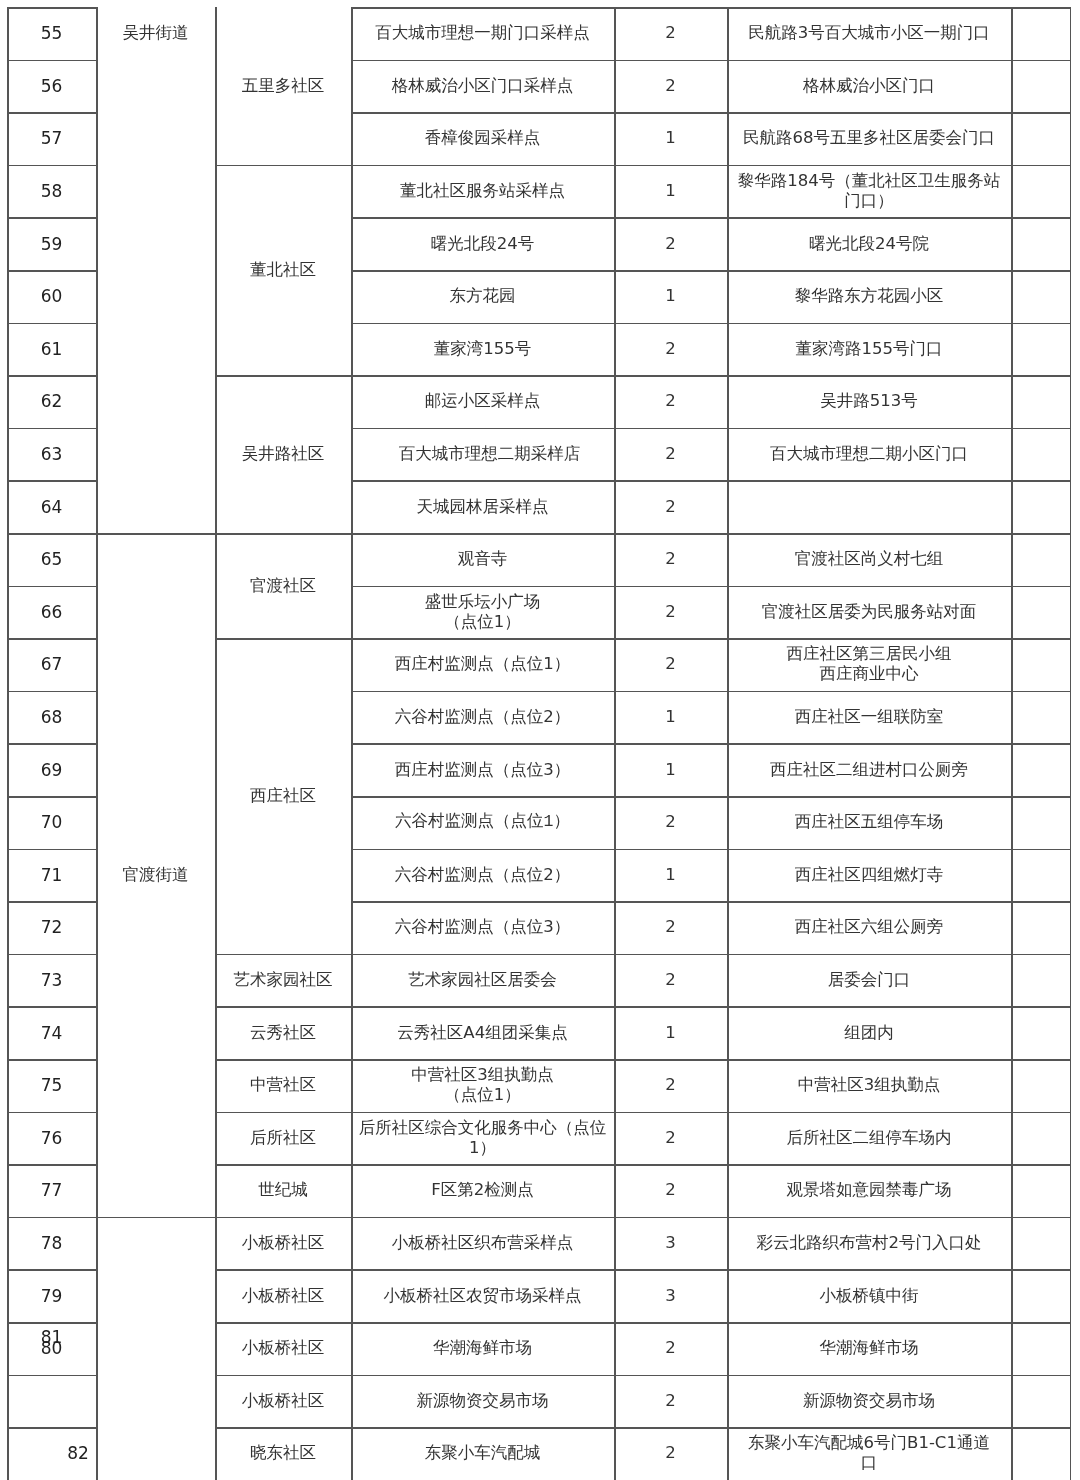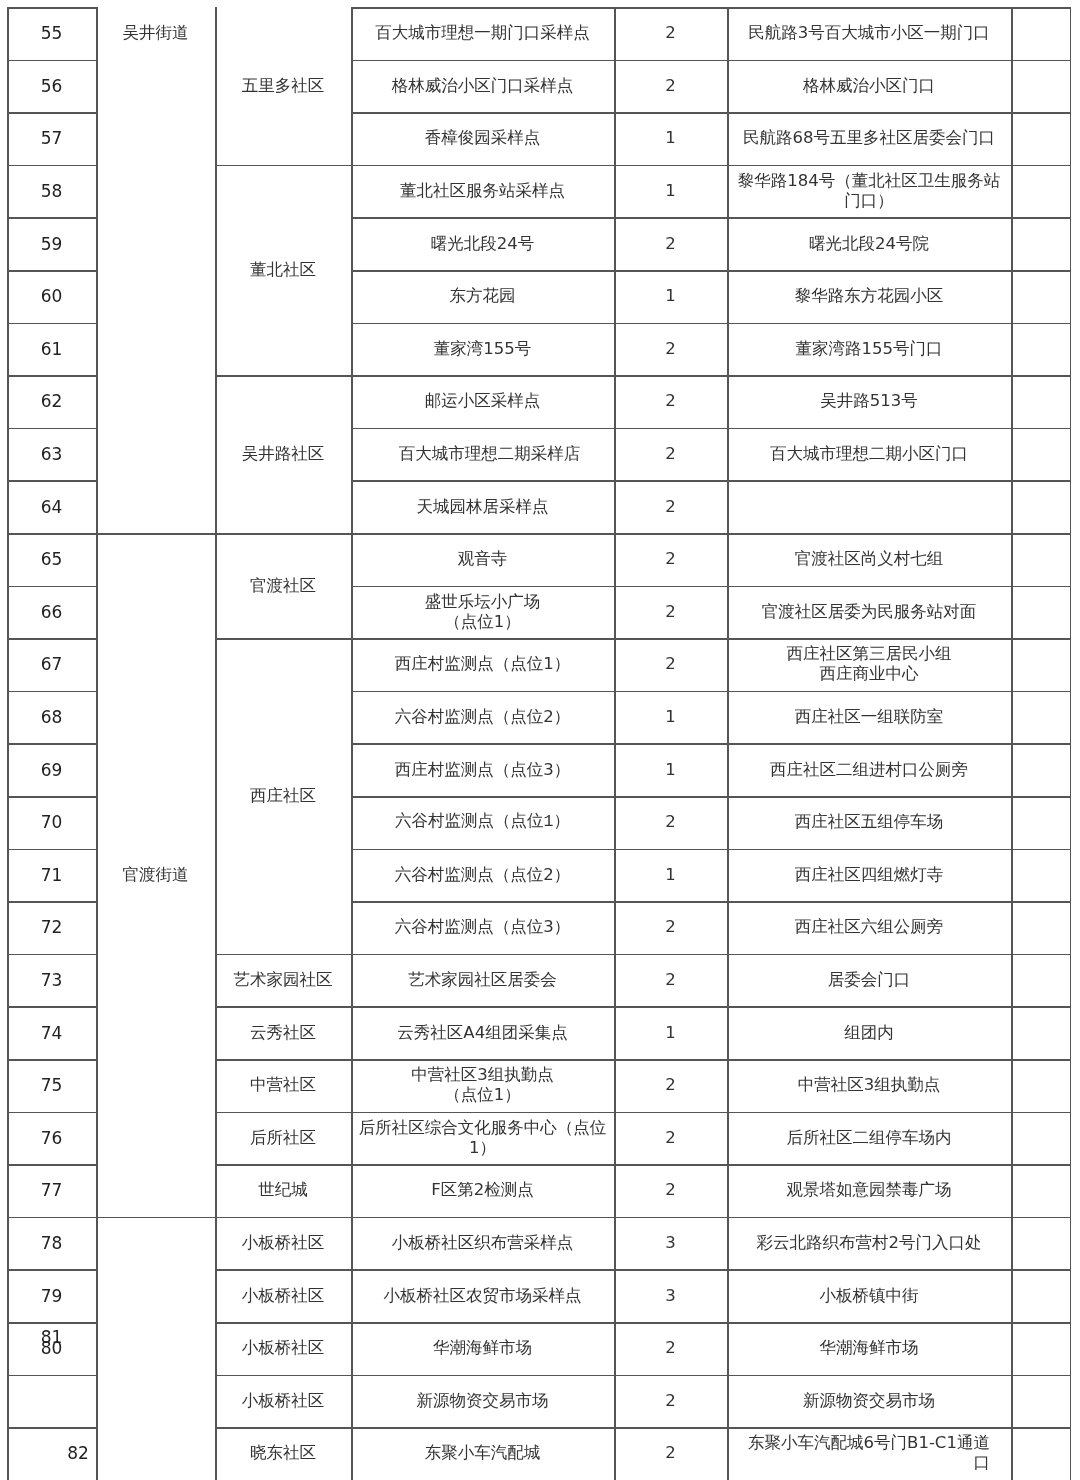--- a/index.html
+++ b/index.html
@@ -206,21 +206,21 @@
     <div class="cell num" style="left: 0px; top: 1309px; width: 89px; height: 42px;">81</div>
     <div class="cell " style="left: 344px; top: 1367.6px; width: 263px; height: 52.6px;">新源物资交易市场</div>
     <div class="cell " style="left: 607px; top: 1367.6px; width: 113px; height: 52.6px;">2</div>
     <div class="cell " style="left: 720px; top: 1367.6px; width: 284px; height: 52.6px;">新源物资交易市场</div>
     <div class="cell " style="left: 1004px; top: 1367.6px; width: 60px; height: 52.6px;"></div>
     <div class="hl" style="left: 0px; top: 1420.2px; width: 89px;"></div>
     <div class="hl" style="left: 344px; top: 1420.2px; width: 720px;"></div>
     <div class="cell num" style="left: 0px; top: 1420.2px; width: 112px; height: 52.6px; padding-left: 32px;">82</div>
     <div class="cell " style="left: 344px; top: 1420.2px; width: 263px; height: 52.6px;">东聚小车汽配城</div>
     <div class="cell " style="left: 607px; top: 1420.2px; width: 113px; height: 52.6px;">2</div>
-    <div class="cell " style="left: 720px; top: 1420.2px; width: 284px; height: 52.6px; text-align: right;">东聚小车汽配城6号门B1-C1通道
+    <div class="cell " style="left: 720px; top: 1420.2px; width: 284px; height: 52.6px;">东聚小车汽配城6号门B1-C1通道
 口</div>
     <div class="cell " style="left: 1004px; top: 1420.2px; width: 60px; height: 52.6px;"></div>
     <div class="hl" style="left: 0px; top: 1472.8px; width: 89px;"></div>
     <div class="hl" style="left: 344px; top: 1472.8px; width: 720px;"></div>
     <div class="cell" style="left: 89px; top: 0px; width: 119px; height: 52.6px;">吴井街道</div>
     <div class="cell" style="left: 89px; top: 526px; width: 119px; height: 683.8px;">官渡街道</div>
     <div class="hl" style="left: 89px; top: 526px; width: 119px;"></div>
     <div class="cell" style="left: 89px; top: 1209.8px; width: 119px; height: 263px;"></div>
     <div class="hl" style="left: 89px; top: 1209.8px; width: 119px;"></div>
     <div class="cell" style="left: 208px; top: 0px; width: 136px; height: 157.8px;">五里多社区</div>

